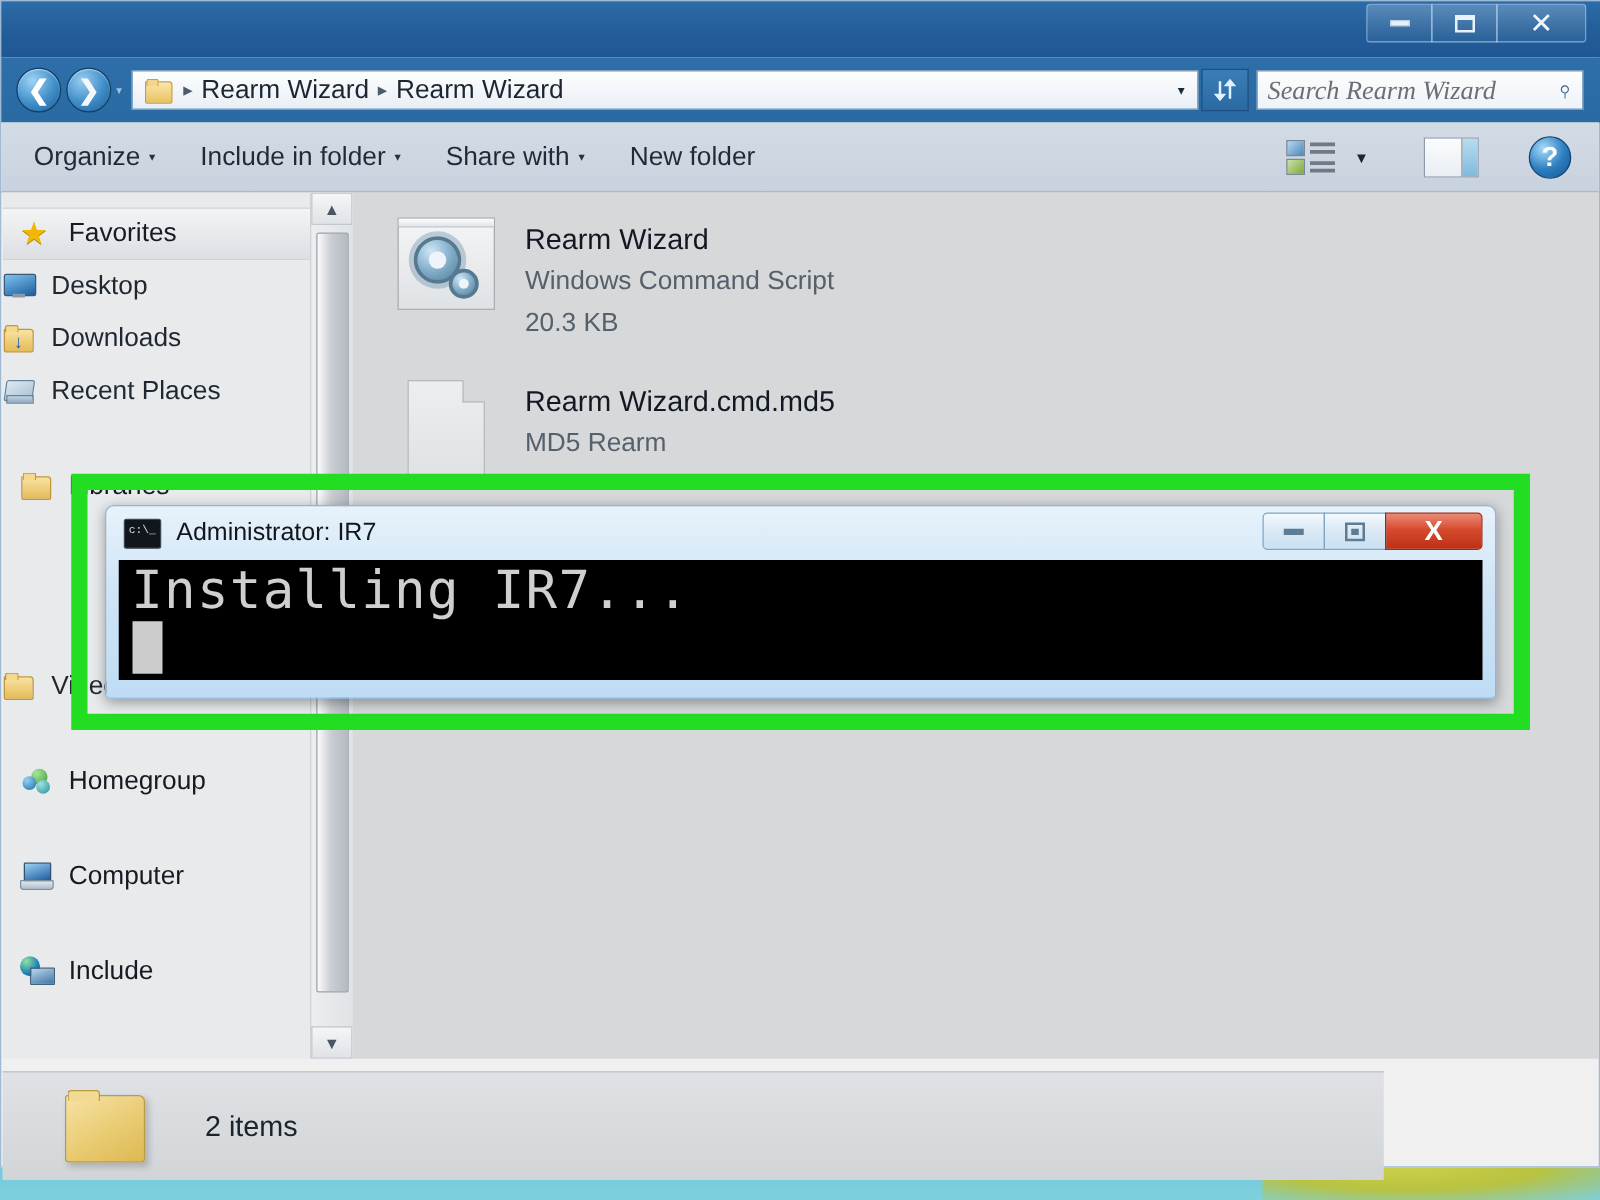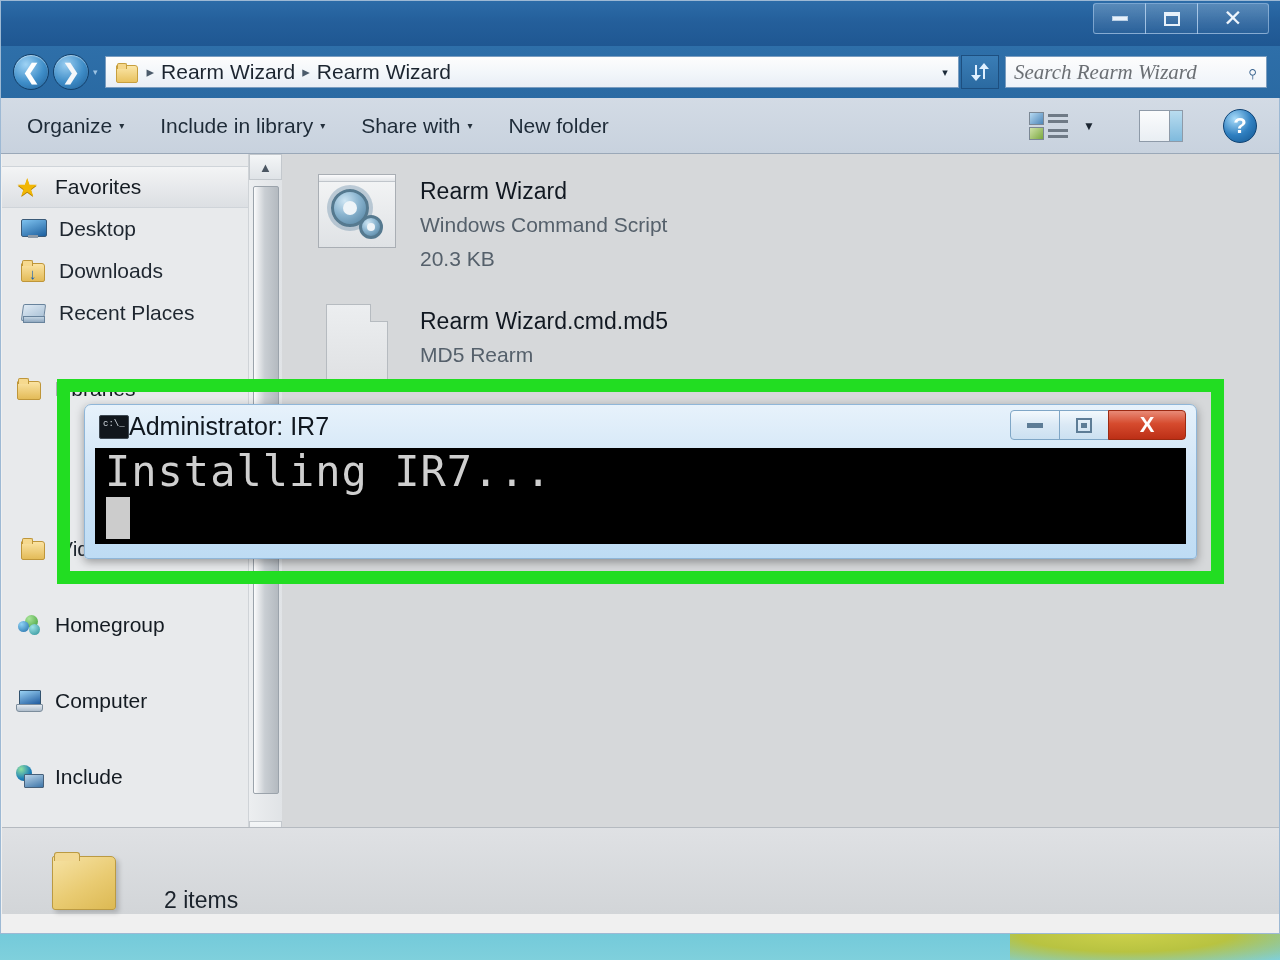--- a/index.html
+++ b/index.html
@@ -127,21 +127,21 @@
     background: radial-gradient(circle at 34% 28%, #a9dcfa 0%, #2f7fc0 52%, #13558f 100%);
     border: 1px solid #0e4273;
     color: #fff; font-size: 22px; font-weight: bold;
     display:flex; align-items:center; justify-content:center;
   }
 
   
   .body { position: absolute; left: 1px; top: 153px; width: 1277px; height: 693px; display: flex; }
   .sidebar { width: 280px; background: #e8eaec; position: relative; overflow: hidden; }
   .navlist { padding-top: 12px; }
-  .navitem { height: 42px; display: flex; align-items: center; padding-left: 18px; gap: 13px; }
+  .navitem { height: 42px; display: flex; align-items: center; gap: 13px; }
   .navitem.head { padding-left: 14px; }
   .navitem.sel { background: linear-gradient(180deg,#f3f4f5,#dcdfe3); border-top:1px solid #cfd4d9; border-bottom:1px solid #cfd4d9; }
   .navlbl { font-size: 21px; color: #1f2730; }
   .navlbl.bold { color: #141b22; }
   .ico { width: 26px; height: 24px; position: relative; flex: 0 0 26px; }
   .ico-star { color: #f2b705; font-size: 25px; line-height: 24px; text-shadow: 0 1px 0 #b07f03; }
   .ico-monitor:before { content:""; position:absolute; left:1px; top:2px; width:24px; height:16px; background: linear-gradient(160deg,#7ec2ef,#1d5f9e); border:1px solid #3a5a78; border-radius:2px; }
   .ico-monitor:after { content:""; position:absolute; left:8px; top:18px; width:10px; height:3px; background:#8c9aa8; }
   .ico-folder { }
   .ico-folder:before { content:""; position:absolute; left:1px; top:4px; width:22px; height:17px; background: linear-gradient(180deg,#fbe3a2,#e3bb58); border:1px solid #bf9639; border-radius:1px 3px 2px 2px; }
@@ -196,24 +196,24 @@
     background: linear-gradient(180deg,#eceef0,#dfe1e3); border:1px solid #b6bbc0;
   }
   .docicon .fold { position:absolute; right:-1px; top:-1px; width:18px; height:18px;
     background: #d6d8da; border-left:1px solid #b6bbc0; border-bottom:1px solid #b6bbc0; }
   .fileinfo { padding-top: 6px; }
   .fname { font-size: 23px; color: #111821; line-height: 34px; }
   .fmeta { font-size: 21px; color: #55606b; line-height: 34px; }
 
   
   .statusbar {
-    position: absolute; left: 1px; top: 826px; width: 1277px; height: 87px;
+    position: absolute; left: 1px; top: 856px; width: 1105px; height: 87px;
     background: linear-gradient(180deg,#dfe1e4 0%,#d2d5d8 100%);
     border-top: 1px solid #b5bac0;
-    display: flex; align-items: flex-end;
+    display: flex; align-items: center;
   }
   .statfolder { width: 90px; height: 66px; position: relative; margin-left: 42px; }
   .statfolder:before {
     content:""; position:absolute; left:8px; top:8px; width:62px; height:52px;
     background: linear-gradient(150deg,#f6e2a4 0%,#e9cb72 55%,#dcb953 100%);
     border:1px solid #bb9a42; border-radius:2px 5px 3px 3px;
     box-shadow: 3px 3px 5px rgba(0,0,0,.18);
   }
   .statfolder:after {
     content:""; position:absolute; left:10px; top:4px; width:24px; height:8px;
@@ -231,21 +231,21 @@
   .console {
     position: absolute; left: 84px; top: 404px; width: 1113px; height: 155px;
     background: linear-gradient(180deg,#e7f2fb 0%,#cfe4f6 45%,#bedcf4 100%);
     border: 1px solid #8fb6d8; border-radius: 7px 7px 4px 4px;
     box-shadow: 0 3px 10px rgba(0,0,0,.35);
     z-index: 50;
   }
   .con-title { height: 43px; display: flex; align-items: center; padding-left: 14px; position: relative; }
   .con-icon { width: 30px; height: 24px; background:#11161c; border:1px solid #3e4852; border-radius:2px; position:relative; flex:0 0 30px; }
   .con-icon:before { content:"c:\\_"; position:absolute; left:3px; top:3px; color:#d6dde4; font-size:9px; font-family:"Liberation Mono", monospace; }
-  .con-title-txt { font-size: 25px; color: #10171f; margin-left: 0; }
+  .con-title-txt { font-size: 20px; color: #10171f; margin-left: 12px; }
   .con-wc { position: absolute; right: 10px; top: 5px; display: flex; }
   .cwc {
     width: 50px; height: 30px; border: 1px solid #7fa6c6;
     background: linear-gradient(180deg,#f3f9fd 0%,#dbe9f5 48%,#cbe0f1 100%);
     display: flex; align-items: center; justify-content: center; margin-left: -1px;
   }
   .cwc.min { border-radius: 4px 0 0 4px; }
   .cwc.close {
     width: 78px; border-radius: 0 4px 4px 0;
     background: linear-gradient(180deg,#e98b77 0%,#d64b2e 45%,#bc2f16 100%);
@@ -315,21 +315,21 @@
         <span class="search-icon">⌕</span>
       </div>
     </div>
 
     <div class="toolbar">
       <div class="tbitem">
         <span>Organize</span>
         <span class="tbcaret">▾</span>
       </div>
       <div class="tbitem">
-        <span>Include in library</span>
+        <span>Include in folder</span>
         <span class="tbcaret">▾</span>
       </div>
       <div class="tbitem">
         <span>Share with</span>
         <span class="tbcaret">▾</span>
       </div>
       <div class="tbitem">
         <span>New folder</span>
       </div>
       <div class="tbspacer"></div>

